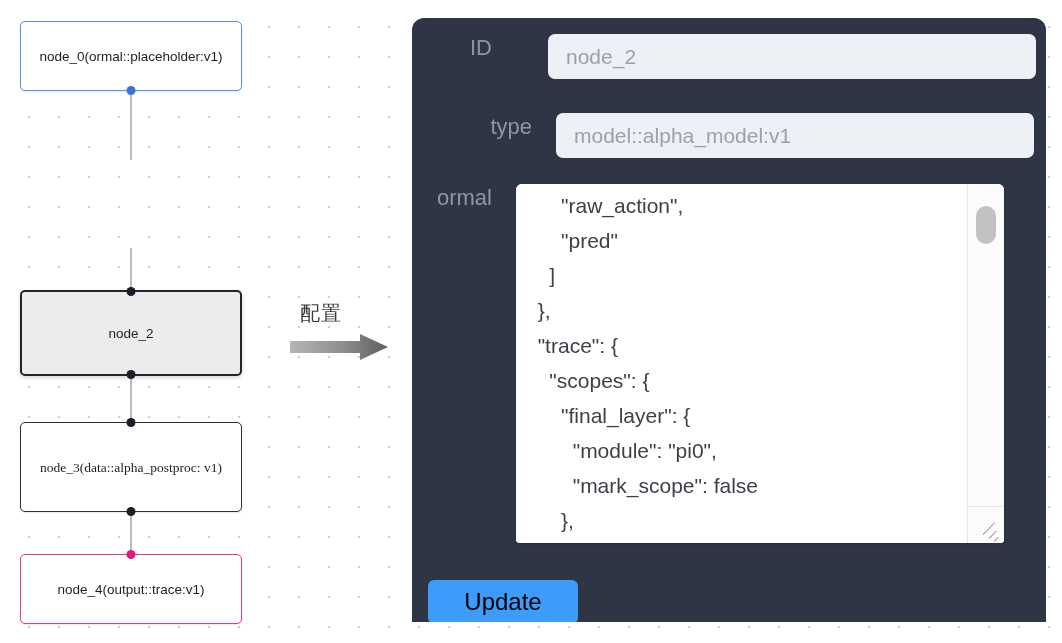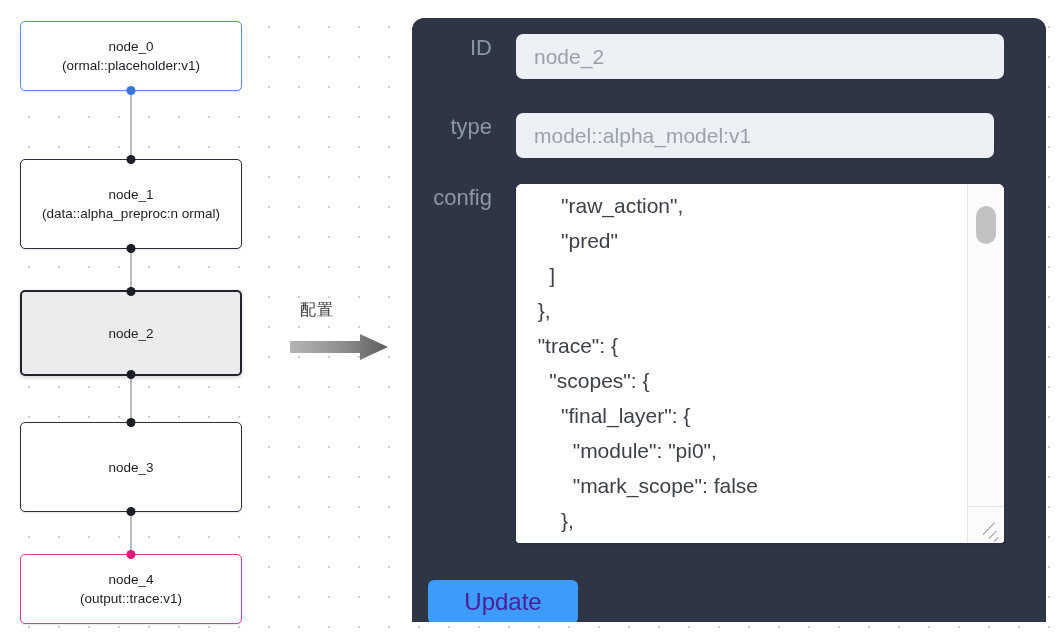--- a/index.html
+++ b/index.html
@@ -42,21 +42,21 @@
   }
 
   
   .node {
     position: absolute;
     box-sizing: border-box;
     background: #ffffff;
     border: 1.5px solid #2b2f3a;
     border-radius: 5px;
     display: flex;
-    flex-direction: column;
+    flex-direction: row;
     align-items: center;
     justify-content: center;
     text-align: center;
     font-size: 13.5px;
     line-height: 19px;
     color: #1d1f25;
     padding: 2px 8px;
     box-shadow: 0 1px 2px rgba(0,0,0,0.10);
   }
   .node .nl1 { white-space: nowrap; }
@@ -97,21 +97,21 @@
   #arrow-group {
     position: absolute;
     left: 288px;
     top: 300px;
     width: 104px;
     height: 62px;
   }
   #arrow-label {
     position: absolute;
     left: 12px; top: 0;
-    font-size: 16px;
+    font-size: 20px;
     color: #3a3a3a;
     letter-spacing: 1px;
     font-family: Liberation Mono, monospace;
     white-space: nowrap;
   }
   #arrow-svg { position: absolute; left: 0; top: 32px; }
 
   
   #inspector {
     position: absolute;
@@ -217,21 +217,21 @@
   #config-resize i:nth-child(2) { width: 11px; right: 4px;  bottom: 4px; }
   #config-resize i:nth-child(3) { width: 6px;  right: 4px;  bottom: 1px; }
 
   #update-button {
     position: absolute;
     left: 16px;
     top: 562px;
     width: 150px;
     height: 44px;
     background: #3d9bfa;
-    color: #4c1d95;
+    color: #000000;
     border: none;
     border-radius: 6px;
     font-size: 24px;
     font-family: "Liberation Sans", sans-serif;
     text-align: center;
     line-height: 44px;
     cursor: pointer;
     padding: 0;
   }
 </style>
@@ -246,35 +246,30 @@
     <div class="edge" style="top:248px;height:45px;"></div>
     <div class="edge" style="top:375px;height:47px;"></div>
     <div class="edge" style="top:512px;height:42px;"></div>
 
     <div class="node input" style="left:20px; top:21px; width:222px; height:70px;">
       <div class="nl1">node_0</div>
       <div class="nl2">(ormal::placeholder:v1)</div>
       <span class="port bottom blue"></span>
     </div>
 
-    <div class="node" style="left:20px; top:159px; width:222px; height:90px;">
-      <div class="nl1">node_1</div>
-      <div class="nl2">(data::alpha_preproc:n ormal)</div>
-      <span class="port top"></span>
-      <span class="port bottom"></span>
-    </div>
 
     <div class="node selected" style="left:20px; top:290px; width:222px; height:86px;">
       <div class="nl1">node_2</div>
       <span class="port top"></span>
       <span class="port bottom"></span>
     </div>
 
-    <div class="node" style="left:20px; top:422px; width:222px; height:90px;">
+    <div class="node" style="left:20px; top:422px; width:222px; height:90px;font-family:Liberation Serif, serif;">
       <div class="nl1">node_3</div>
+      <div class="nl2">(data::alpha_postproc: v1)</div>
       <span class="port top"></span>
       <span class="port bottom"></span>
     </div>
 
     <div class="node output" style="left:20px; top:554px; width:222px; height:70px;">
       <div class="nl1">node_4</div>
       <div class="nl2">(output::trace:v1)</div>
       <span class="port top pink"></span>
     </div>
   </div>
@@ -290,32 +285,32 @@
           <stop offset="55%" stop-color="#8d8d8d"></stop>
           <stop offset="100%" stop-color="#5d5d5d"></stop>
         </linearGradient>
       </defs>
       <path d="M2,9 L72,9 L72,2 L100,15 L72,28 L72,21 L2,21 Z" fill="url(#arrGrad)"></path>
     </svg>
   </div>
 
   <div id="inspector">
 
-    <div class="form-row" style="left:0; top:16px;">
+    <div class="form-row" style="left:0; top:16px;gap:32px;">
       <div class="form-label">ID</div>
       <div class="field" id="id-field">node_2</div>
     </div>
 
-    <div class="form-row" style="left:0; top:95px;">
+    <div class="form-row" style="left:0; top:95px;padding-left:40px;">
       <div class="form-label">type</div>
       <div class="field" id="type-field">model::alpha_model:v1</div>
     </div>
 
     <div class="form-row" style="left:0; top:166px;">
-      <div class="form-label">config</div>
+      <div class="form-label">ormal</div>
       <div id="config-box">
         <pre id="config-text">      "raw_action",
       "pred"
     ]
   },
   "trace": {
     "scopes": {
       "final_layer": {
         "module": "pi0",
         "mark_scope": false

